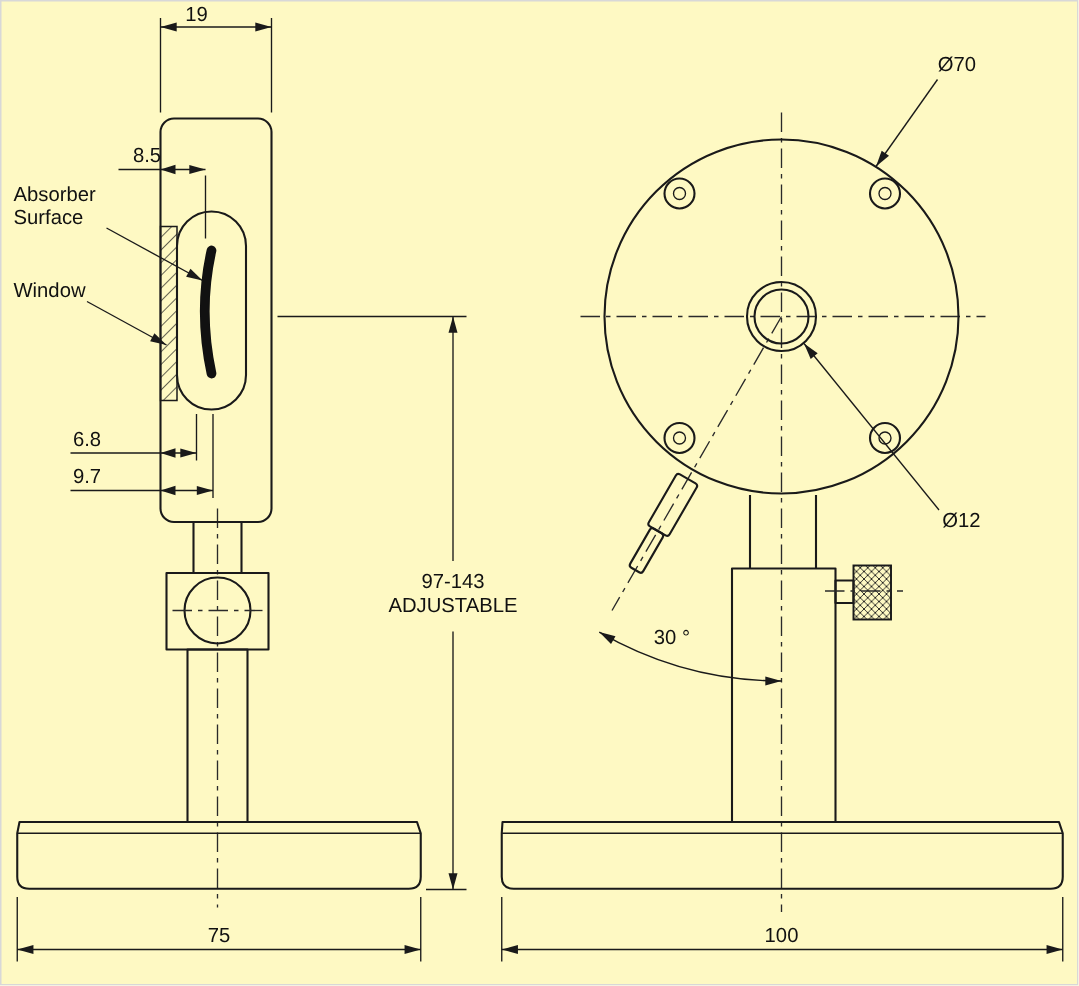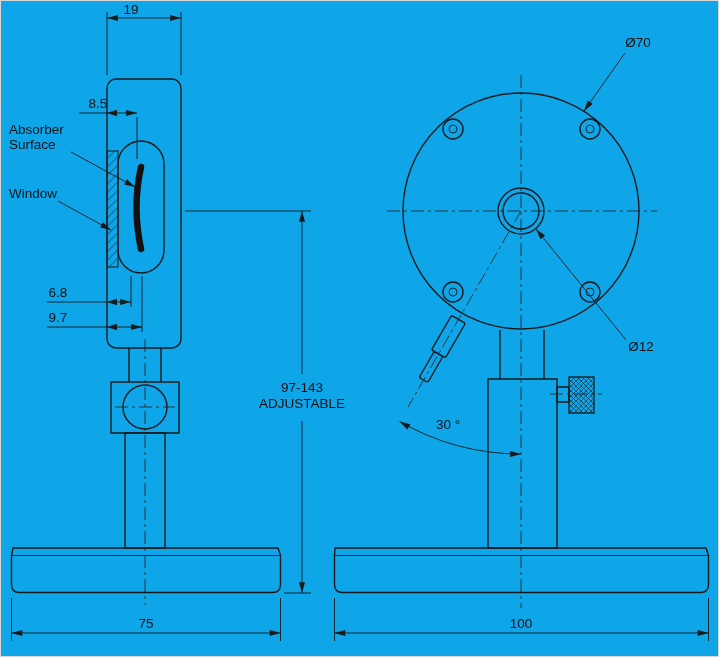--- a/index.html
+++ b/index.html
@@ -1,16 +1,16 @@
 <!DOCTYPE html>
 <html><head>
 <meta charset="utf-8">
 <style>
   html,body{margin:0;padding:0;background:#ffffff;}
-  .canvas{position:relative;width:719px;height:657px;background:#0ea5e9;box-sizing:border-box;border:1px solid #d8d8d8;}
+  .canvas{position:relative;width:719px;height:657px;background:#fef9c3;box-sizing:border-box;border:1px solid #d8d8d8;}
   svg{display:block;}
   .obj{fill:none;stroke:#1a1a1a;stroke-width:1.4;stroke-linejoin:round;}
   .thin{fill:none;stroke:#1a1a1a;stroke-width:0.9;}
   .cl{fill:none;stroke:#2a2a2a;stroke-width:0.9;stroke-dasharray:13 4 3 4;}
   .dim{fill:none;stroke:#1a1a1a;stroke-width:0.9;}
   .arrfill{fill:#1a1a1a;stroke:none;}
   text{font-family:"Liberation Sans",sans-serif;font-size:13.5px;fill:#111;}
 </style>
 </head>
 <body>

